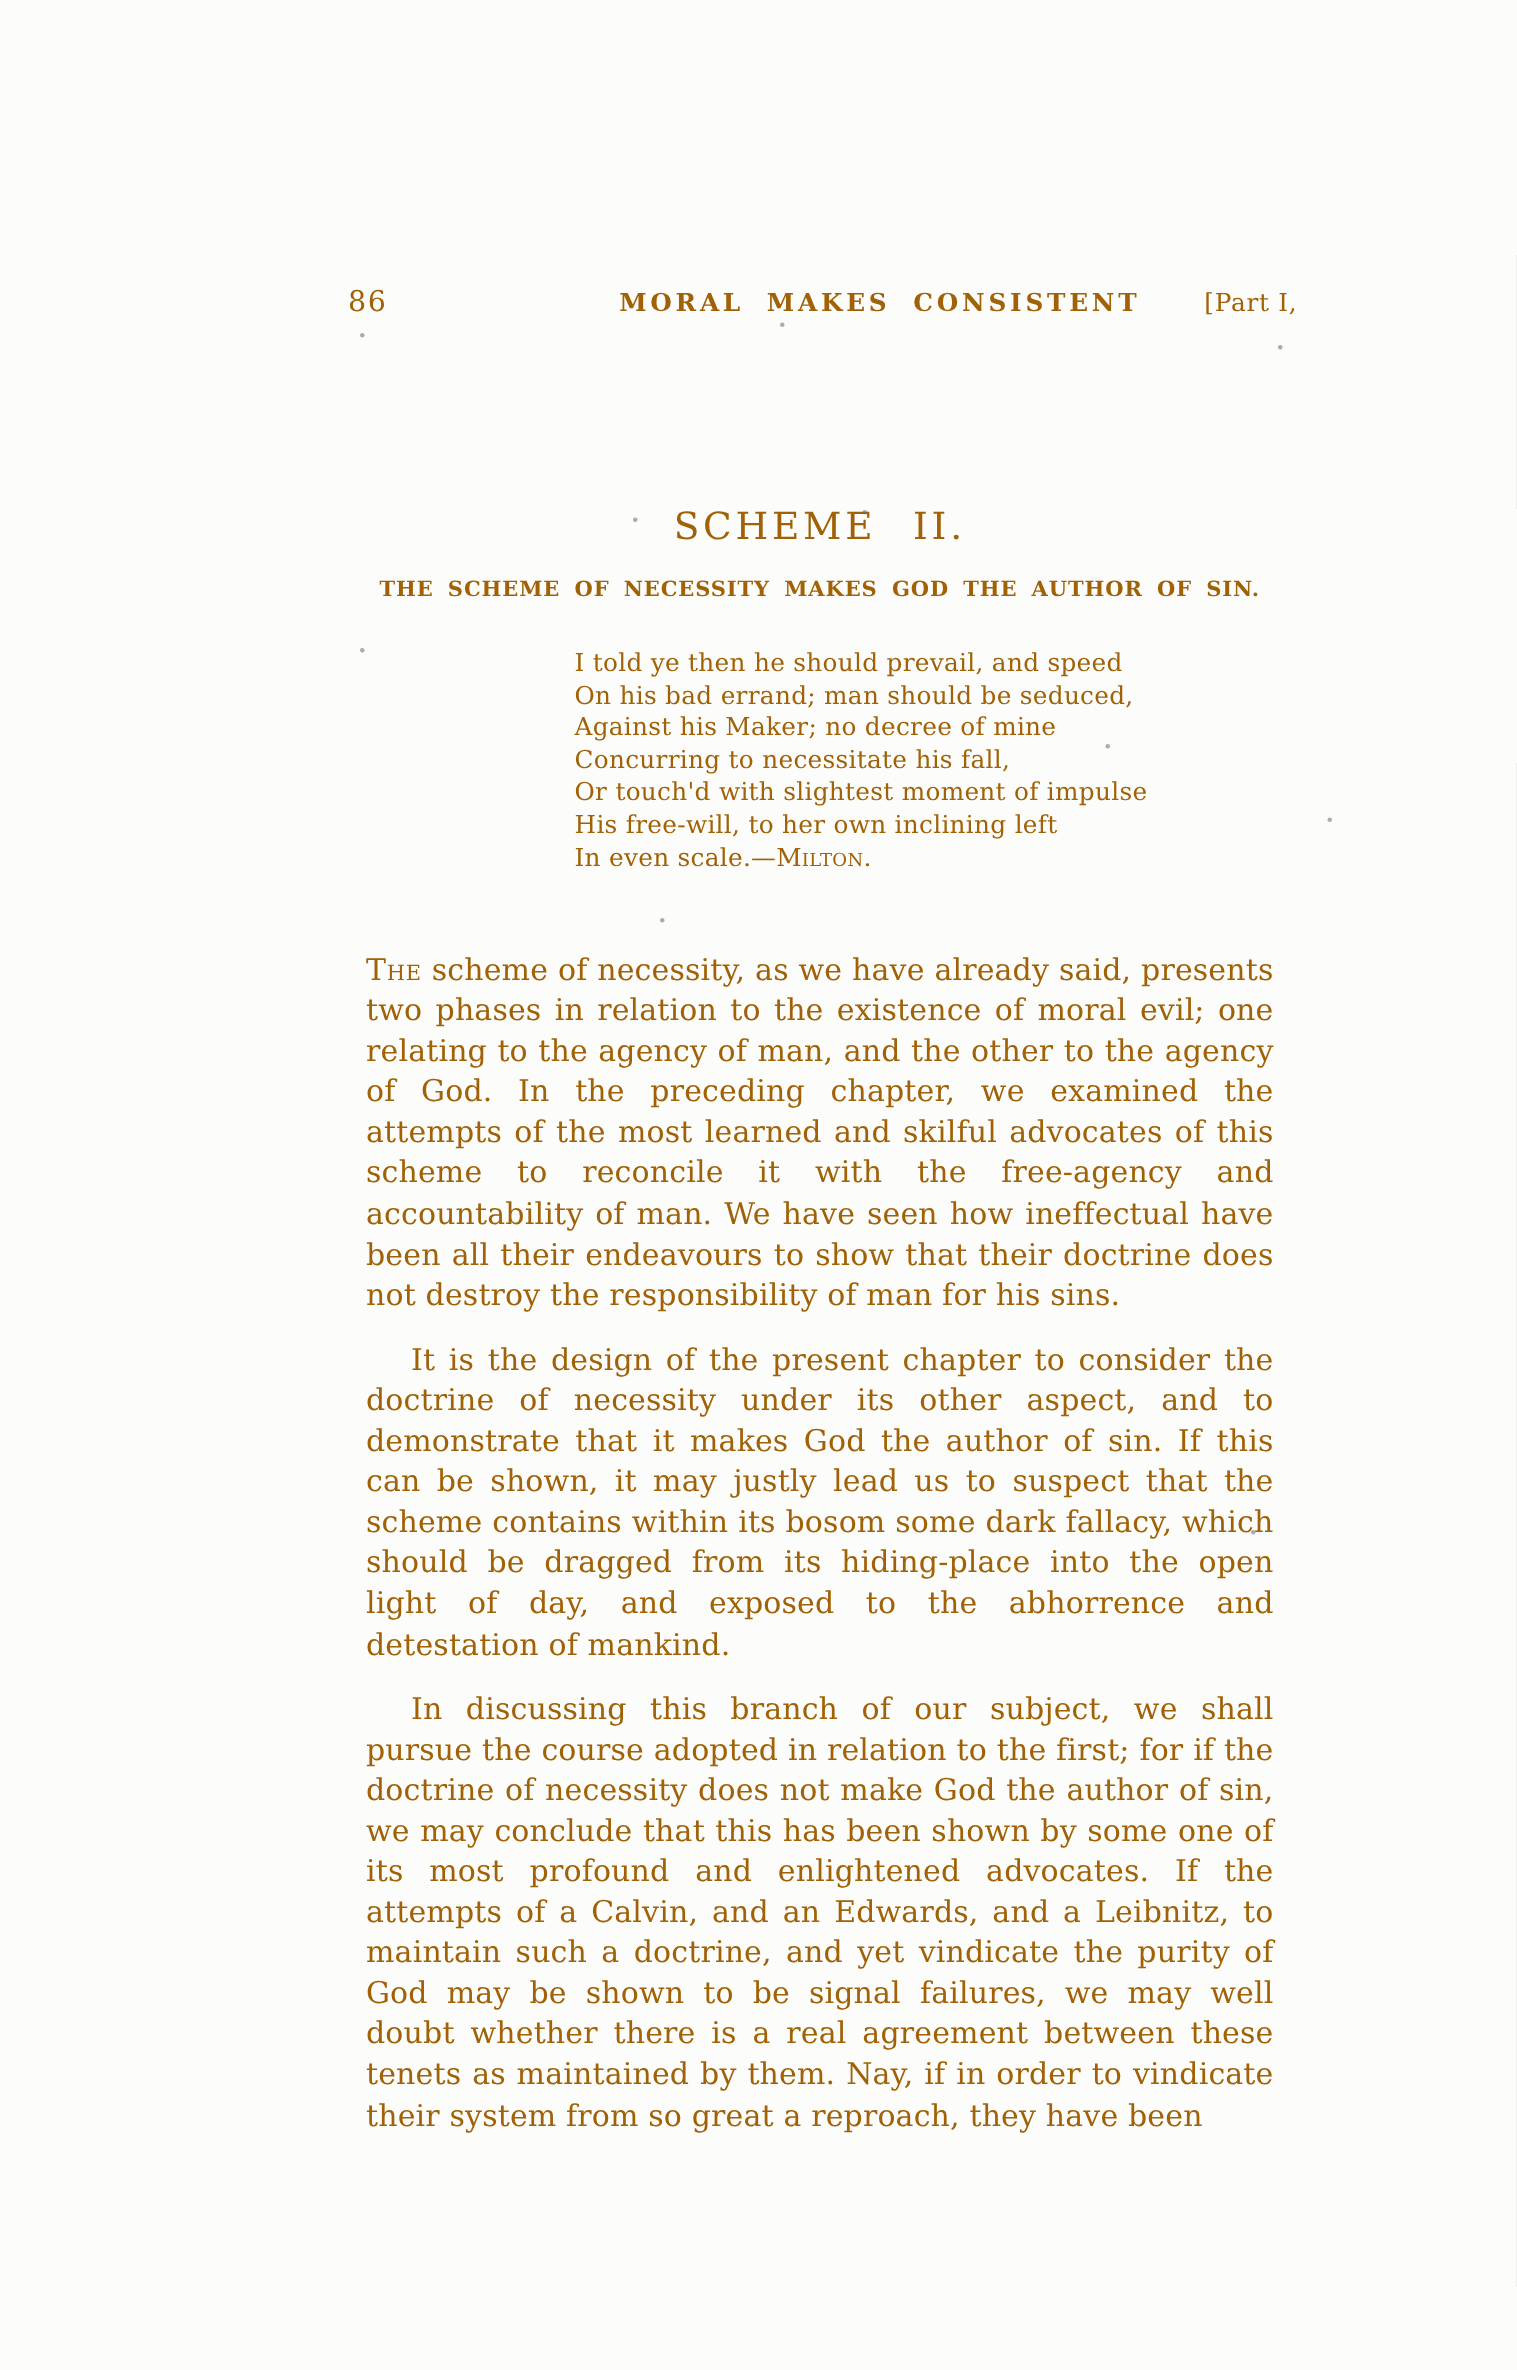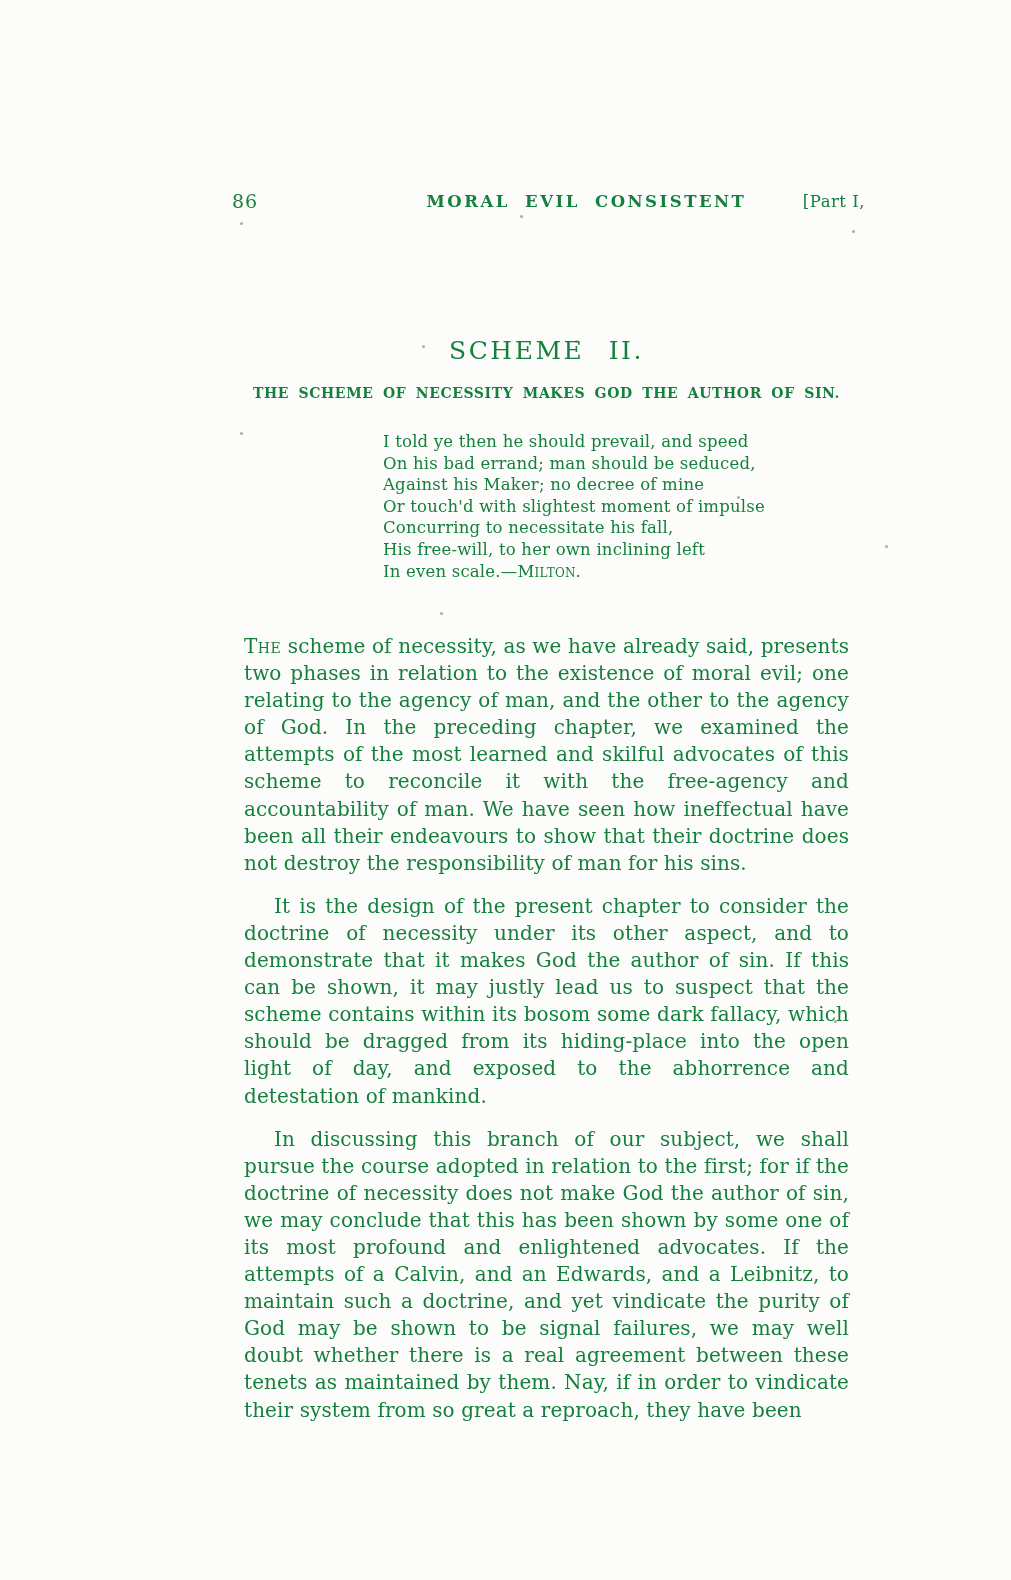--- a/index.html
+++ b/index.html
@@ -6,21 +6,21 @@
     margin: 0;
     padding: 0;
     background: #e8e8e8;
   }
   .page {
     position: relative;
     width: 1011px;
     height: 1580px;
     margin: 0 auto;
     background: #fcfcfa;
-    color: #15803d;
+    color: #a16207;
     font-family: "DejaVu Serif", "Liberation Serif", serif;
     overflow: hidden;
   }
   
   .running-header {
     position: absolute;
     top: 190px;
     left: 228px;
     width: 637px;
     height: 26px;
@@ -116,33 +116,33 @@
     opacity: 0.55;
   }
 </style>
 </head>
 <body>
 
 <div class="page">
 
   <div class="running-header">
     <span class="page-number">86</span>
-    <span class="running-title">MORAL EVIL CONSISTENT</span>
+    <span class="running-title">MORAL MAKES CONSISTENT</span>
     <span class="part-label">[Part I,</span>
   </div>
 
   <div class="chapter-title">SCHEME II.</div>
   <div class="chapter-subtitle">THE SCHEME OF NECESSITY MAKES GOD THE AUTHOR OF SIN.</div>
 
   <div class="epigraph">
     <div class="poem-line">I told ye then he should prevail, and speed</div>
     <div class="poem-line">On his bad errand; man should be seduced,</div>
     <div class="poem-line">Against his Maker; no decree of mine</div>
+    <div class="poem-line">Concurring to necessitate his fall,</div>
     <div class="poem-line">Or touch'd with slightest moment of impulse</div>
-    <div class="poem-line">Concurring to necessitate his fall,</div>
     <div class="poem-line">His free-will, to her own inclining left</div>
     <div class="poem-line"><span>In even scale.—</span><span class="sc">Milton.</span></div>
   </div>
 
   <div class="body-text">
     <p><span class="lead">The</span><span> scheme of necessity, as we have already said, presents two phases in relation to the existence of moral evil; one relating to the agency of man, and the other to the agency of God.  In the preceding chapter, we examined the attempts of the most learned and skilful advocates of this scheme to reconcile it with the free-agency and accountability of man.  We have seen how ineffectual have been all their endeavours to show that their doctrine does not destroy the responsibility of man for his sins.</span></p>
     <p class="indent"><span>It is the design of the present chapter to consider the doctrine of necessity under its other aspect, and to demonstrate that it makes God the author of sin.  If this can be shown, it may justly lead us to suspect that the scheme contains within its bosom some dark fallacy, which should be dragged from its hiding-place into the open light of day, and exposed to the abhorrence and detestation of mankind.</span></p>
     <p class="indent"><span>In discussing this branch of our subject, we shall pursue the course adopted in relation to the first; for if the doctrine of necessity does not make God the author of sin, we may conclude that this has been shown by some one of its most profound and enlightened advocates.  If the attempts of a Calvin, and an Edwards, and a Leibnitz, to maintain such a doctrine, and yet vindicate the purity of God may be shown to be signal failures, we may well doubt whether there is a real agreement between these tenets as maintained by them.  Nay, if in order to vindicate their system from so great a reproach, they have been</span></p>
   </div>
 

